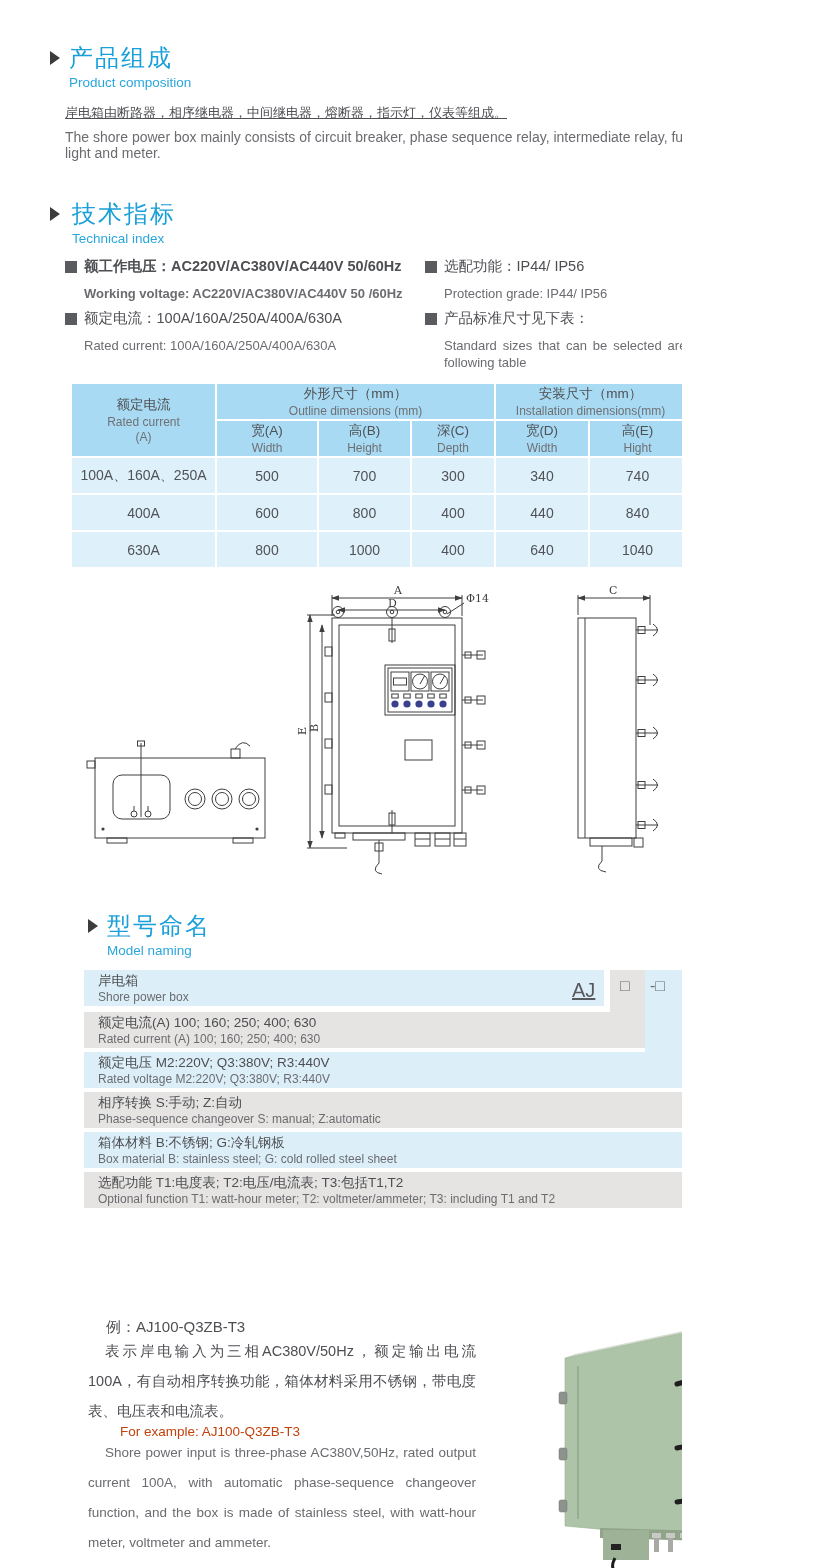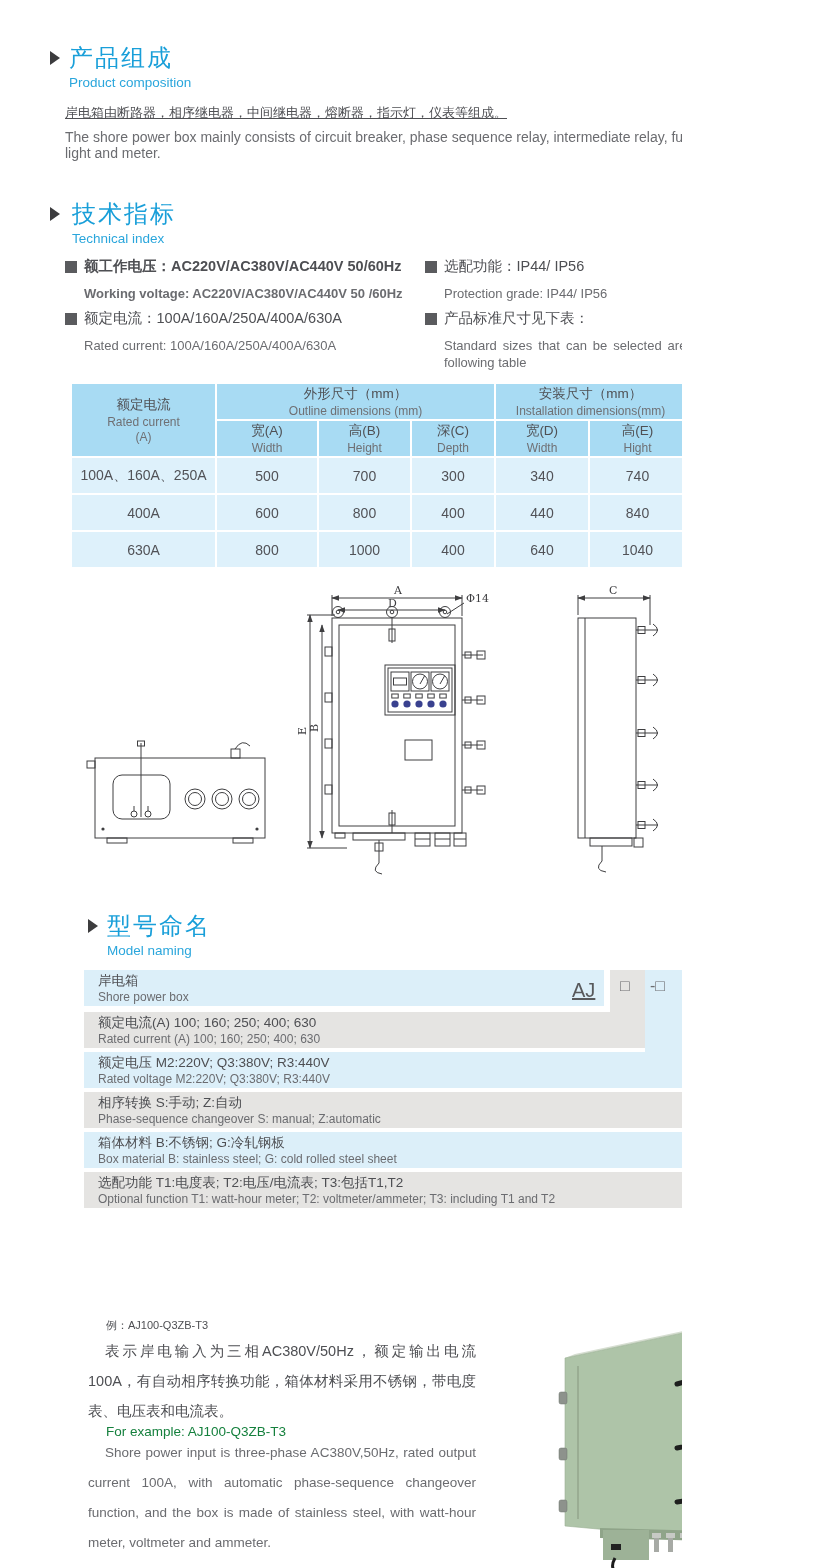--- a/index.html
+++ b/index.html
@@ -30,23 +30,23 @@
   .mrow{position:absolute;left:84px;height:36px;display:flex;flex-direction:column;
         justify-content:center;padding-left:14px;box-sizing:border-box;}
   .rowblue{background:#dceff9;}
   .rowgray{background:#e5e4e2;}
   .mcol{position:absolute;top:970px;}
   .mrow .zh{font-size:13.5px;color:#4e4f53;line-height:17px;}
   .mrow .en{font-size:12px;color:#6b6c70;line-height:16px;}
   .slot{position:absolute;font-size:16px;color:#6d6e71;}
   .prefix{position:absolute;font-size:20px;color:#58595c;text-decoration:underline;}
   
-  .sel-zh-ex{position:absolute;font-size:11px;color:#4e4f53;}
+  .sel-zh-ex{position:absolute;font-size:15px;color:#4e4f53;}
   .sel-zh{position:absolute;font-size:14.5px;line-height:30px;color:#4e4f53;text-align:justify;text-indent:17px;}
-  .sel-en-ex{position:absolute;font-size:13.5px;color:#15803d;}
+  .sel-en-ex{position:absolute;font-size:13.5px;color:#c2410c;margin-left:14px;}
   .sel-en{position:absolute;font-size:13.5px;line-height:30px;color:#6b6c70;text-align:justify;text-indent:17px;}
   svg text{font-family:"DejaVu Serif",serif;font-size:11px;fill:#3d3d40;}
   svg.fig, svg.photo{position:absolute;}
 </style>
 </head>
 <body>
 
 <div class="page">
 
   <div class="sec-head" style="left:50px;top:44px;">

